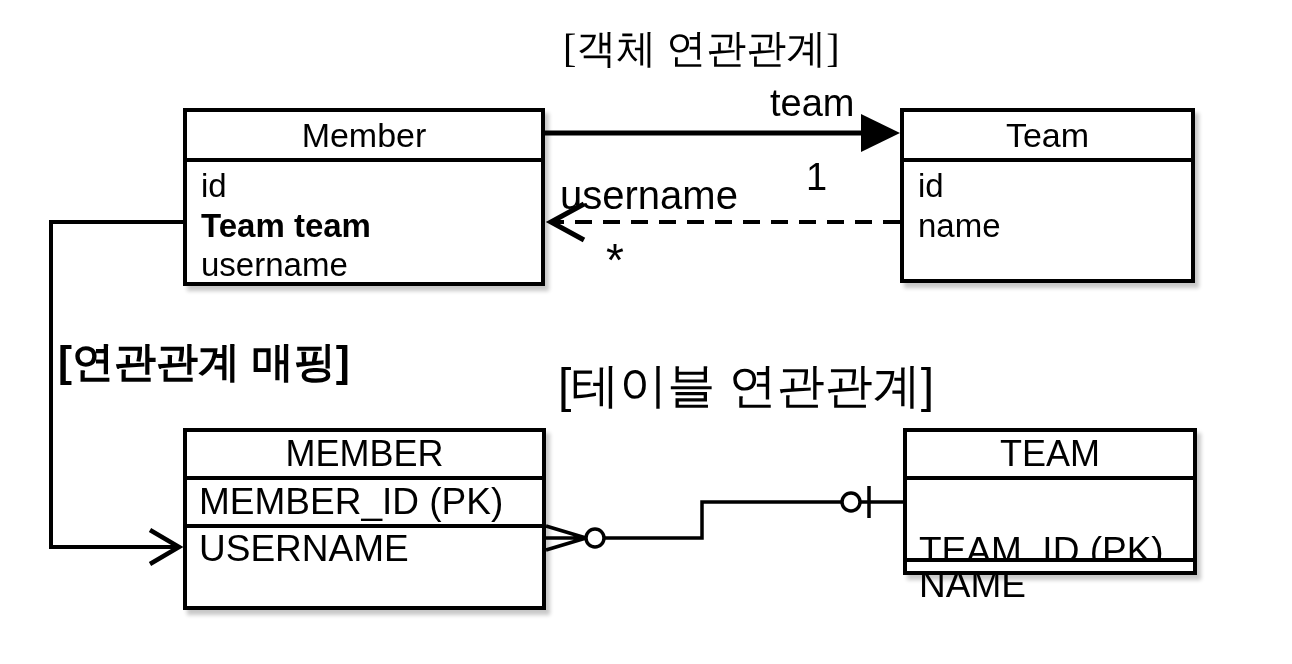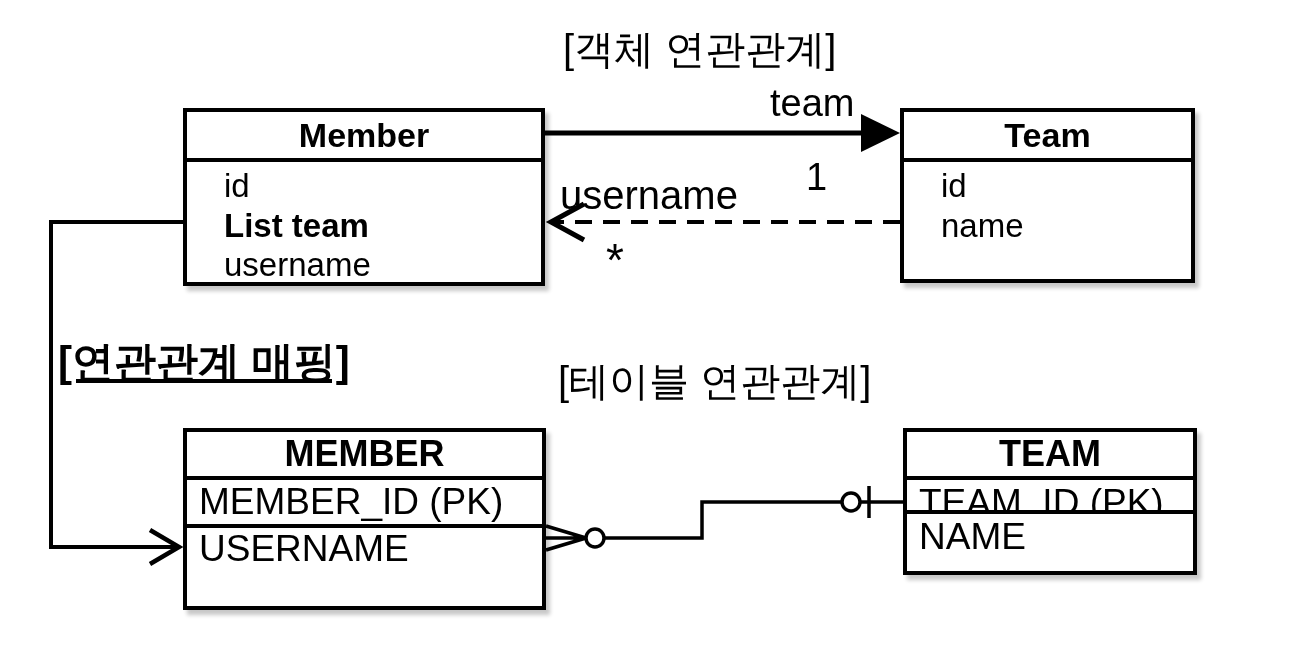--- a/index.html
+++ b/index.html
@@ -18,26 +18,26 @@
     position:absolute;
     box-sizing:border-box;
     background:#ffffff;
     border:4px solid #000;
     box-shadow:4px 5px 4px rgba(0,0,0,0.22);
     z-index:2;
   }
   .box-title {
     box-sizing:border-box;
     text-align:center;
-    font-weight:bold;
+    font-weight:normal;
     border-bottom:4px solid #000;
     white-space:nowrap;
     overflow:hidden;
   }
-  .box-fields { box-sizing:border-box; white-space:nowrap; overflow:hidden;margin-left:23px; }
+  .box-fields { box-sizing:border-box; white-space:nowrap; overflow:hidden; }
   .field { white-space:nowrap; }
   .bold { font-weight:bold; }
 
   
   .class-box .box-title { height:50px; line-height:46px; font-size:34px; }
   .class-box .box-fields { padding:4px 0 0 14px; font-size:33px; line-height:39.5px; }
 
   
   .table-box .box-title { height:48px; line-height:44px; font-size:36px; }
   .table-box .t-row {
@@ -49,32 +49,32 @@
   }
   .row-divider { border-bottom:4px solid #000; }
 
   #member-class { left:183px; top:108px; width:362px; height:178px; }
   #team-class   { left:900px; top:108px; width:295px; height:175px; }
   #member-table { left:183px; top:428px; width:363px; height:182px; }
   #team-table   { left:903px; top:428px; width:294px; height:147px; }
 
   #member-table .t-row-pk { height:48px; line-height:44px; }
   #member-table .t-compartment { padding-top:1px; line-height:40px; }
-  #team-table .t-row-pk { height:34px; line-height:45px; }
+  #team-table .t-row-pk { height:34px; line-height:45px;margin-top:48px; }
   #team-table .t-row-last { height:50px; line-height:46px; }
 
   
   .flabel { position:absolute; white-space:nowrap; z-index:3; line-height:1.15; }
-  #lbl-object-assoc { left:563px; top:26px;  font-size:40px; }
+  #lbl-object-assoc { left:563px; top:26px;  font-size:40px;font-family:Liberation Serif, serif; }
   #lbl-team         { left:770px; top:82px;  font-size:38px; }
   #lbl-one          { left:806px; top:156px; font-size:38px; }
   #lbl-members      { left:560px; top:172px; font-size:40px; }
   #lbl-many         { left:606px; top:234px; font-size:46px; }
-  #lbl-mapping      { left:58px;  top:338px; font-size:42px; font-weight:bold;text-decoration:underline; }
-  #lbl-table-assoc  { left:558px; top:358px; font-size:40px; }
+  #lbl-mapping      { left:58px;  top:338px; font-size:42px; font-weight:bold; }
+  #lbl-table-assoc  { left:558px; top:358px; font-size:48px; }
 </style>
 </head>
 <body>
 
 <div class="canvas">
 
   <svg class="connectors" width="1292" height="664" viewBox="0 0 1292 664">
 
     <g stroke="#000" fill="none" stroke-width="5">
       <path d="M545,133 H864"></path>
@@ -98,21 +98,21 @@
       <circle cx="851" cy="502" r="9" fill="#ffffff"></circle>
       <path d="M869,486 V518"></path>
       <path d="M860,502 H903"></path>
     </g>
   </svg>
 
   <div id="member-class" class="uml-box class-box">
     <div class="box-title">Member</div>
     <div class="box-fields">
       <div class="field">id</div>
-      <div class="field bold">List team</div>
+      <div class="field bold">Team team</div>
       <div class="field">username</div>
     </div>
   </div>
 
   <div id="team-class" class="uml-box class-box">
     <div class="box-title">Team</div>
     <div class="box-fields">
       <div class="field">id</div>
       <div class="field">name</div>
     </div>

